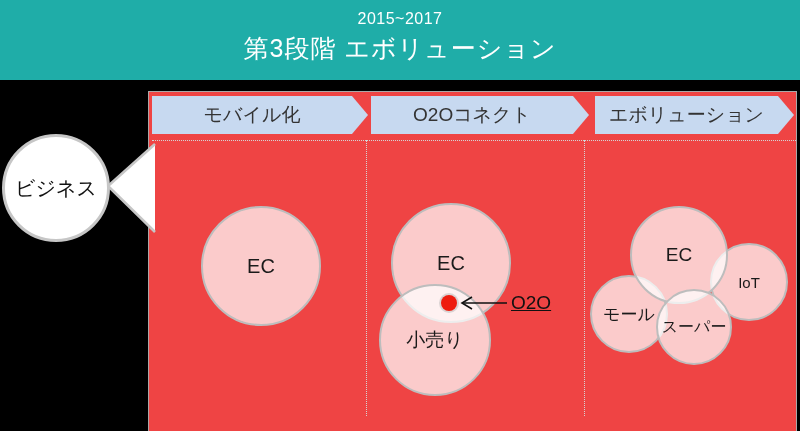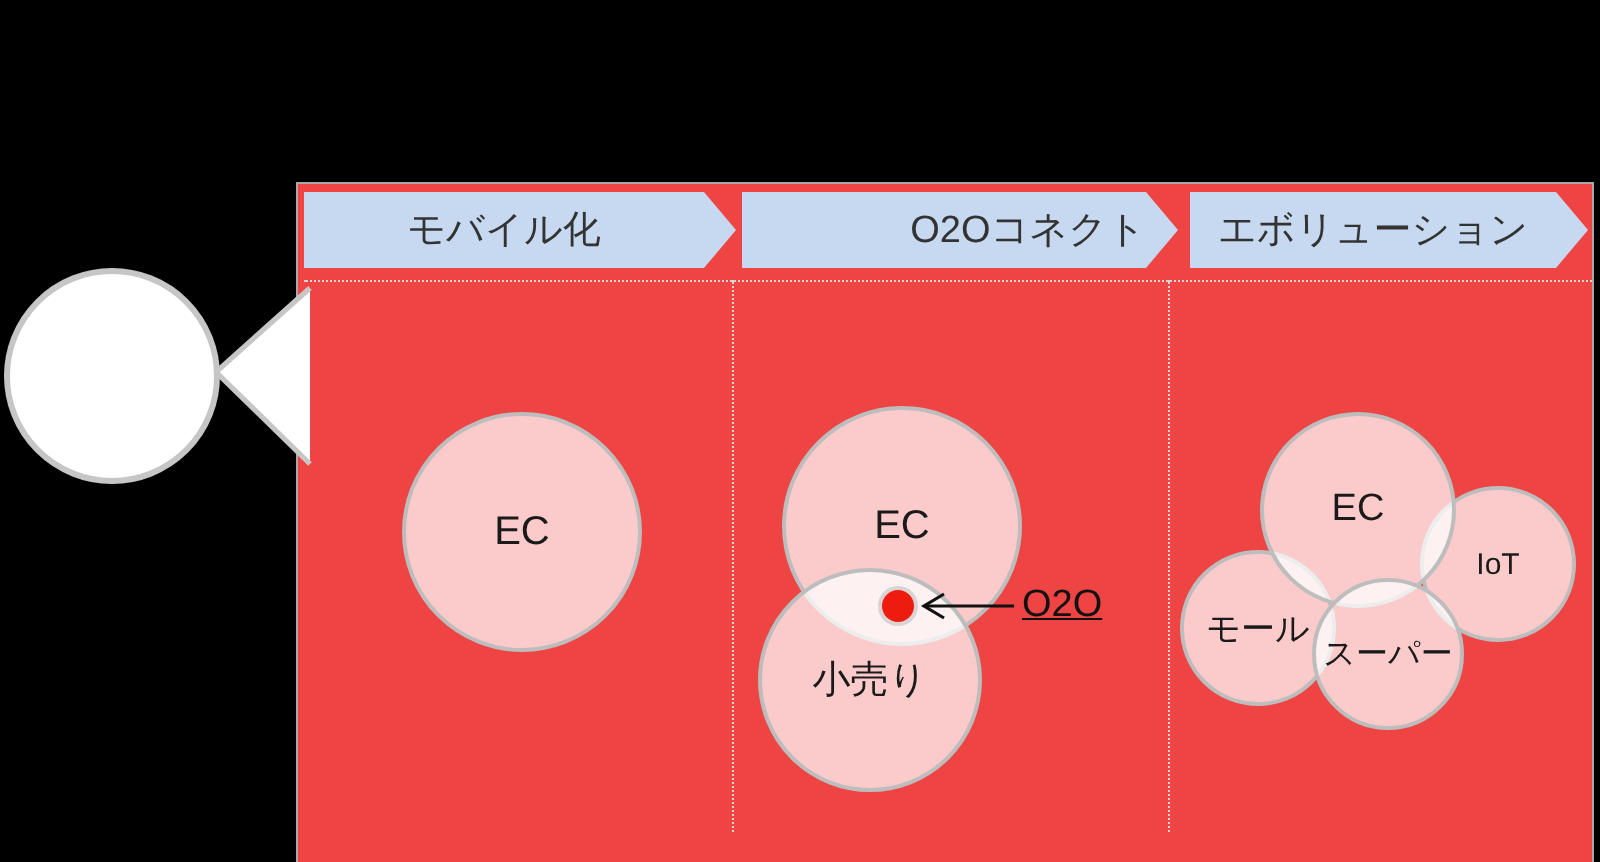--- a/index.html
+++ b/index.html
@@ -21,21 +21,21 @@
     border:1px solid #a9a9a9;border-bottom:2px solid #9b9b9b;box-sizing:border-box;
   }
   
   .chevron{
     position:absolute;top:4px;height:38px;background:#C7D9F0;
     display:flex;align-items:center;justify-content:center;
     font-size:19px;color:#333;padding-right:16px;box-sizing:border-box;
     clip-path:polygon(0 0,calc(100% - 16px) 0,100% 50%,calc(100% - 16px) 100%,0 100%);
   }
   .chevron.c1{left:3px;width:216px;}
-  .chevron.c2{left:222px;width:218px;justify-content:flex-end;}
+  .chevron.c2{left:222px;width:218px;}
   .chevron.c3{left:446px;width:199px;}
   
   .dotted-h{position:absolute;left:3px;top:48px;width:644px;height:0;border-top:1px dotted #d4d4d4;}
   .dotted-v{position:absolute;top:48px;height:276px;width:0;border-left:1px dotted #d4d4d4;}
   .dotted-v.v1{left:217px;}
   .dotted-v.v2{left:435px;}
   
   .circle{
     position:absolute;border-radius:50%;
     background:rgba(255,255,255,.72);border:2px solid #bdbdbd;
@@ -63,20 +63,24 @@
     display:flex;flex-direction:column;align-items:center;justify-content:center;
     color:#111;font-size:20px;line-height:26px;z-index:4;
   }
   .wedge{position:absolute;left:100px;top:138px;z-index:3;}
 </style>
 </head>
 <body>
 
 <div class="stage">
 
+  <div class="banner">
+    <div class="period">2015~2017</div>
+    <div class="title">第3段階 エボリューション</div>
+  </div>
 
   <div class="panel">
 
     <div class="chevron c1">
       <span>モバイル化</span>
     </div>
     <div class="chevron c2">
       <span>O2Oコネクト</span>
     </div>
     <div class="chevron c3">
@@ -118,15 +122,16 @@
     </div>
 
   </div>
 
   <svg class="wedge" width="56" height="100" viewBox="0 0 56 100">
     <polygon points="55,6 8,48 55,94" fill="#ffffff"></polygon>
     <path d="M55,6 L8,48 L55,94" fill="none" stroke="#c6c6c6" stroke-width="2.6"></path>
   </svg>
 
   <div class="bubble">
+    <span>ビジネス</span>
   </div>
 
 </div>
 
 </body></html>

